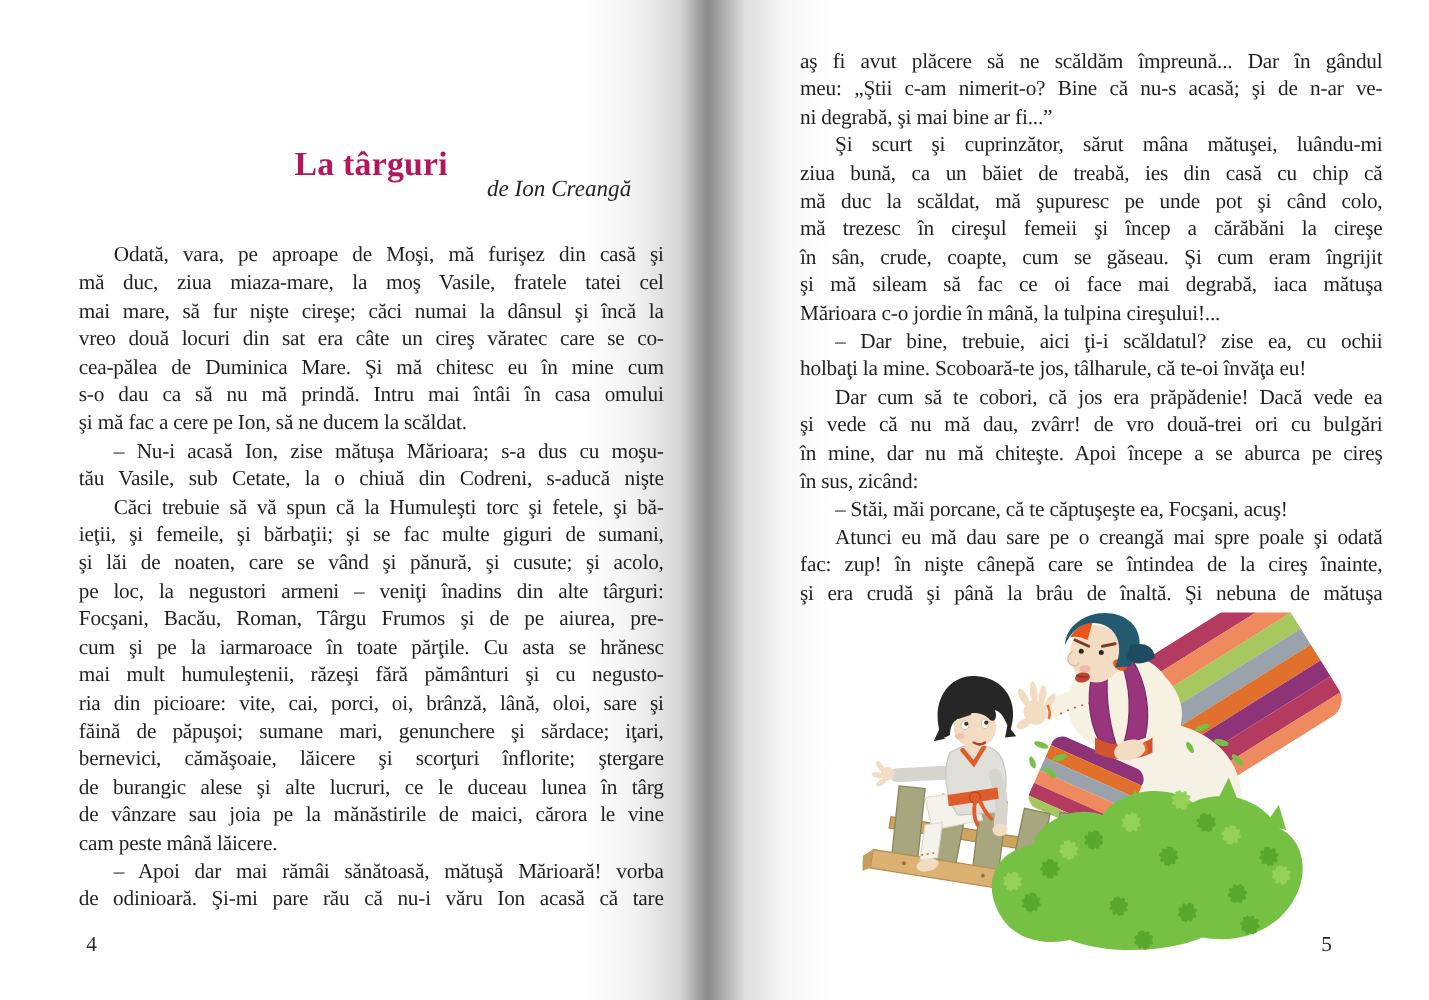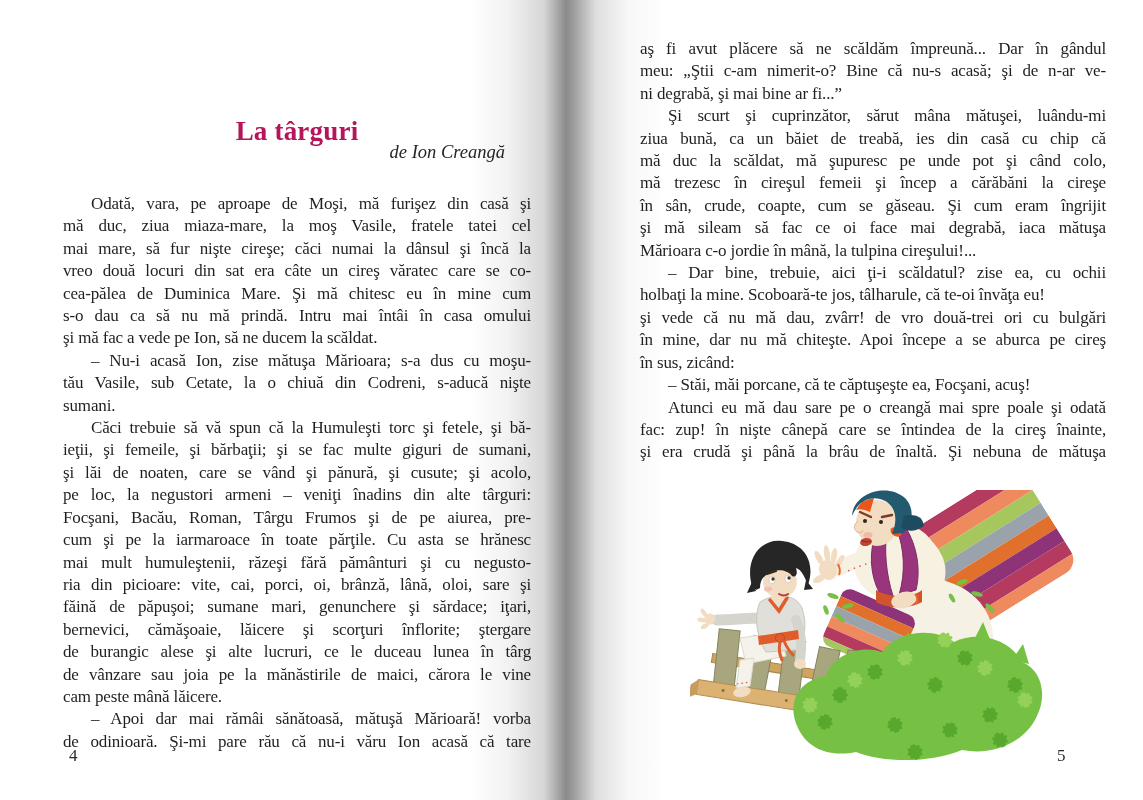--- a/index.html
+++ b/index.html
@@ -40,26 +40,25 @@
   <div class="byline">de Ion Creangă</div>
 
   <div class="body-col body-left" id="left-body">
       <div class="para">
         <div class="line first">Odată, vara, pe aproape de Moşi, mă furişez din casă şi</div>
         <div class="line">mă duc, ziua miaza-mare, la moş Vasile, fratele tatei cel</div>
         <div class="line">mai mare, să fur nişte cireşe; căci numai la dânsul şi încă la</div>
         <div class="line">vreo două locuri din sat era câte un cireş văratec care se co-</div>
         <div class="line">cea-pălea de Duminica Mare. Şi mă chitesc eu în mine cum</div>
         <div class="line">s-o dau ca să nu mă prindă. Intru mai întâi în casa omului</div>
-        <div class="line last">şi mă fac a vede pe Ion, să ne ducem la scăldat.</div>
+        <div class="line last">şi mă fac a cere pe Ion, să ne ducem la scăldat.</div>
       </div>
       <div class="para">
         <div class="line first">– Nu-i acasă Ion, zise mătuşa Mărioara; s-a dus cu moşu-</div>
         <div class="line">tău Vasile, sub Cetate, la o chiuă din Codreni, s-aducă nişte</div>
-        <div class="line last">sumani.</div>
       </div>
       <div class="para">
         <div class="line first">Căci trebuie să vă spun că la Humuleşti torc şi fetele, şi bă-</div>
         <div class="line">ieţii, şi femeile, şi bărbaţii; şi se fac multe giguri de sumani,</div>
         <div class="line">şi lăi de noaten, care se vând şi pănură, şi cusute; şi acolo,</div>
         <div class="line">pe loc, la negustori armeni – veniţi înadins din alte târguri:</div>
         <div class="line">Focşani, Bacău, Roman, Târgu Frumos şi de pe aiurea, pre-</div>
         <div class="line">cum şi pe la iarmaroace în toate părţile. Cu asta se hrănesc</div>
         <div class="line">mai mult humuleştenii, răzeşi fără pământuri şi cu negusto-</div>
         <div class="line">ria din picioare: vite, cai, porci, oi, brânză, lână, oloi, sare şi</div>
@@ -87,20 +86,21 @@
         <div class="line">mă trezesc în cireşul femeii şi încep a cărăbăni la cireşe</div>
         <div class="line">în sân, crude, coapte, cum se găseau. Şi cum eram îngrijit</div>
         <div class="line">şi mă sileam să fac ce oi face mai degrabă, iaca mătuşa</div>
         <div class="line last">Mărioara c-o jordie în mână, la tulpina cireşului!...</div>
       </div>
       <div class="para">
         <div class="line first">– Dar bine, trebuie, aici ţi-i scăldatul? zise ea, cu ochii</div>
         <div class="line last">holbaţi la mine. Scoboară-te jos, tâlharule, că te-oi învăţa eu!</div>
       </div>
       <div class="para">
+        <div class="line first">Dar cum să te cobori, că jos era prăpădenie! Dacă vede ea</div>
         <div class="line">şi vede că nu mă dau, zvârr! de vro două-trei ori cu bulgări</div>
         <div class="line">în mine, dar nu mă chiteşte. Apoi începe a se aburca pe cireş</div>
         <div class="line last">în sus, zicând:</div>
       </div>
       <div class="para">
         <div class="line first last">– Stăi, măi porcane, că te căptuşeşte ea, Focşani, acuş!</div>
       </div>
       <div class="para">
         <div class="line first">Atunci eu mă dau sare pe o creangă mai spre poale şi odată</div>
         <div class="line">fac: zup! în nişte cânepă care se întindea de la cireş înainte,</div>

